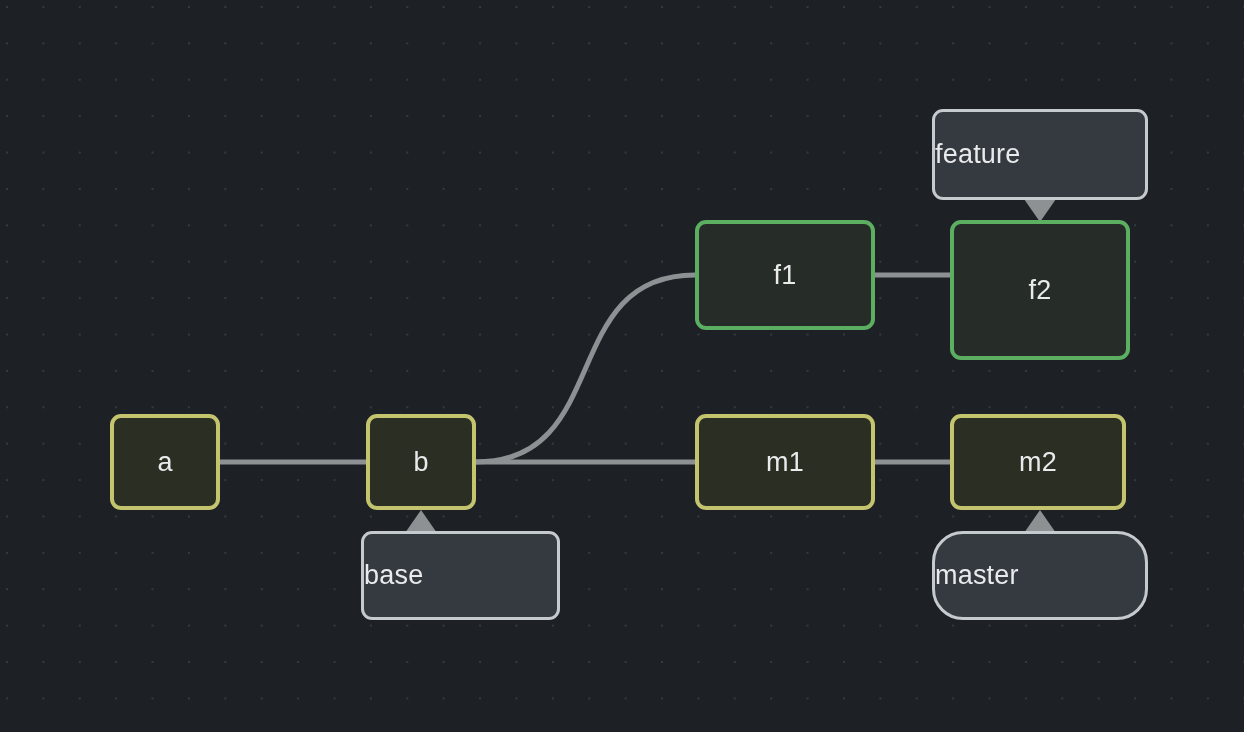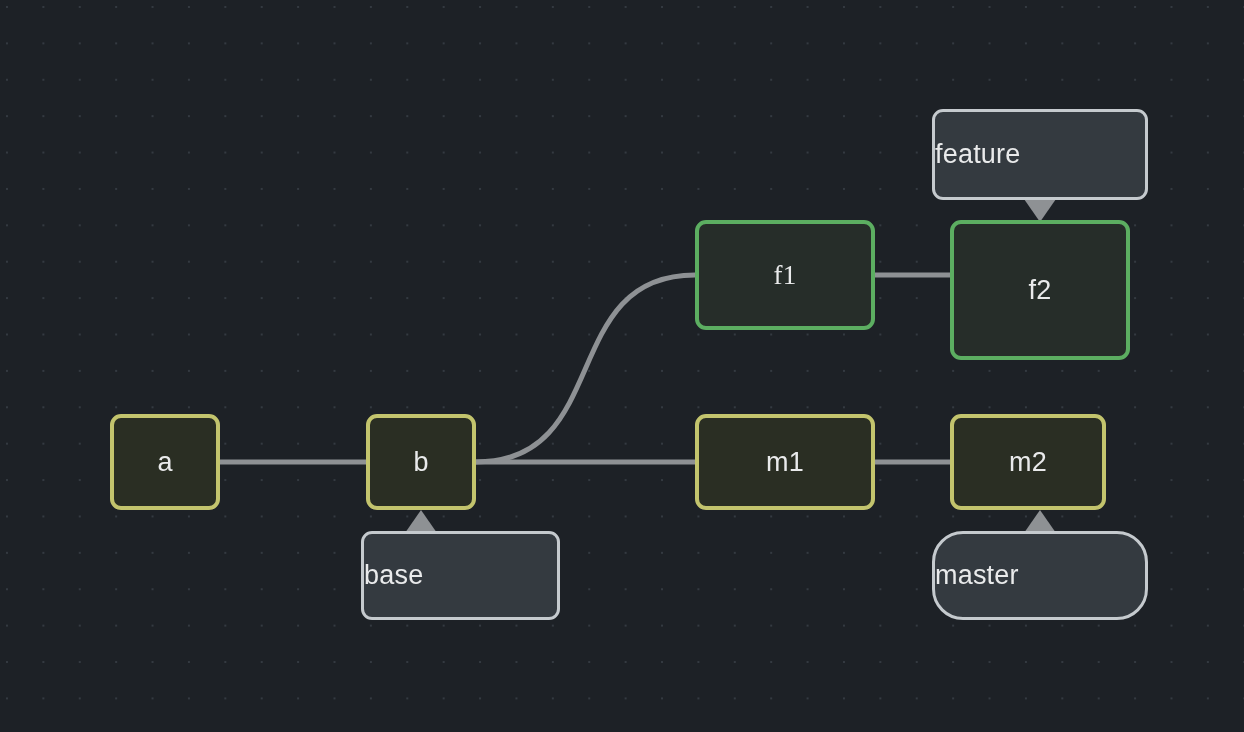--- a/index.html
+++ b/index.html
@@ -106,25 +106,25 @@
   </div>
 
   <div class="node commit-master" style="left:366px; top:414px; width:110px; height:96px;">
     <span class="node-label">b</span>
   </div>
 
   <div class="node commit-master" style="left:695px; top:414px; width:180px; height:96px;align-items:center;">
     <span class="node-label">m1</span>
   </div>
 
-  <div class="node commit-master" style="left:950px; top:414px; width:156px; height:96px;">
+  <div class="node commit-master" style="left:950px; top:414px; width:176px; height:96px;">
     <span class="node-label">m2</span>
   </div>
 
-  <div class="node commit-feature" style="left:695px; top:220px; width:180px; height:110px;font-family:Liberation Serif, serif;">
+  <div class="node commit-feature" style="left:695px; top:220px; width:180px; height:110px;">
     <span class="node-label">f1</span>
   </div>
 
   <div class="node commit-feature" style="left:950px; top:220px; width:180px; height:140px;">
     <span class="node-label">f2</span>
   </div>
 
   <div class="label-pointer point-up" style="left:405px; top:510px;"></div>
   <div class="branch-label" style="left:321px; top:531px; width:199px; height:89px;margin-left:40px;">
     <span class="branch-text">base</span>

